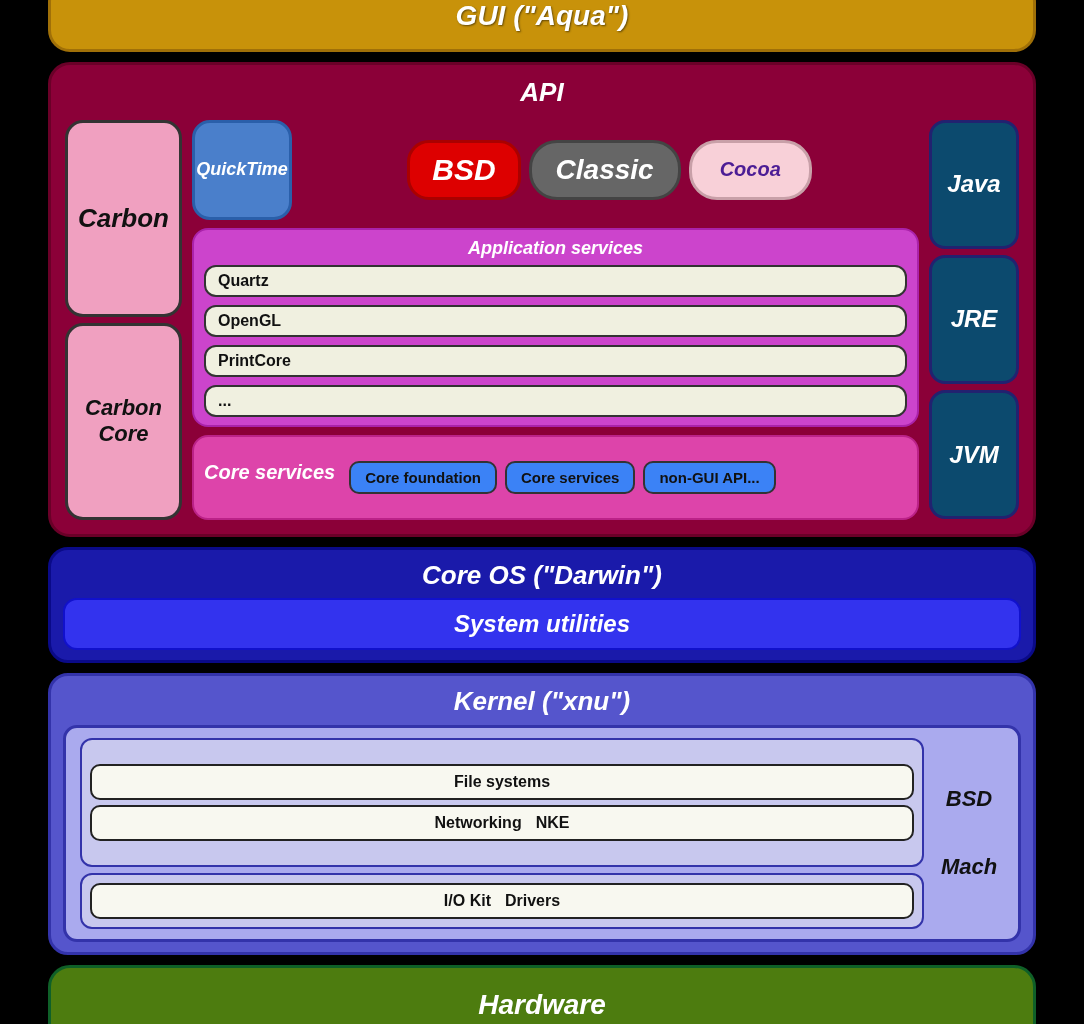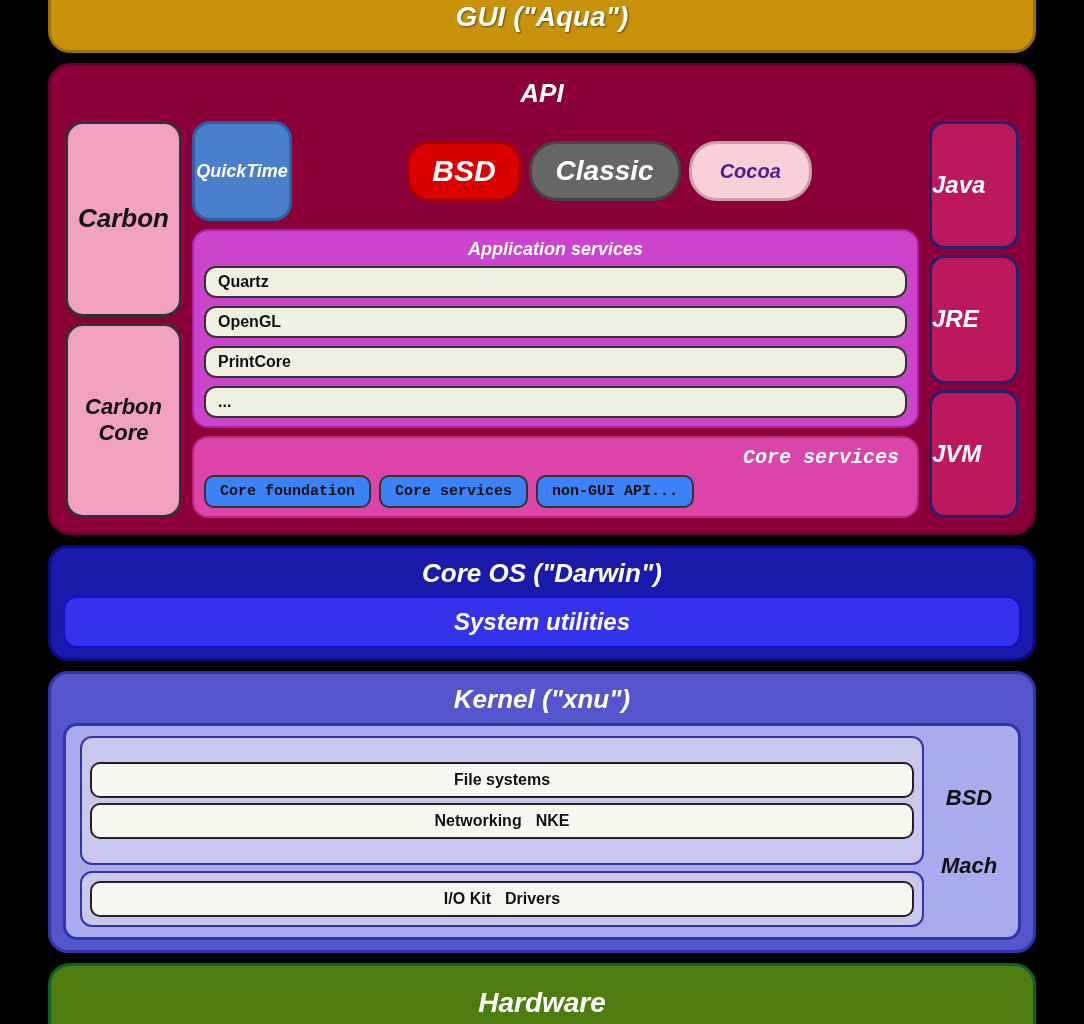--- a/index.html
+++ b/index.html
@@ -199,25 +199,24 @@
       padding: 5px 12px;
       font-size: 16px;
       font-weight: bold;
       color: #111;
     }
     
     .core-services-layer {
       background: #dd44aa;
       border-radius: 16px;
       border: 2px solid #bb2288;
-      padding: 8px 10px;
-      display: flex;
-      flex-direction: column;
+      padding: 24px 10px;
+      display: flex;
+      flex-direction: row;
       gap: 6px;
-      font-family: Liberation Mono, monospace;
     }
     .core-services-title {
       font-style: italic;
       font-weight: bold;
       font-size: 20px;
       color: white;
       text-align: right;
       padding-right: 8px;
     }
     .core-services-items {
@@ -237,25 +236,26 @@
     }
     
     .java-col {
       display: flex;
       flex-direction: column;
       gap: 6px;
       min-width: 90px;
       justify-content: space-between;
     }
     .java-box {
-      background: #be185d;
+      background: #0c4a6e;
       border-radius: 16px;
       border: 3px solid #222270;
       display: flex;
       align-items: center;
+      justify-content: center;
       font-style: italic;
       font-weight: bold;
       font-size: 24px;
       color: white;
       flex: 1;
       min-height: 60px;
     }
     
     .coreos-container {
       background: #1a1aaa;

